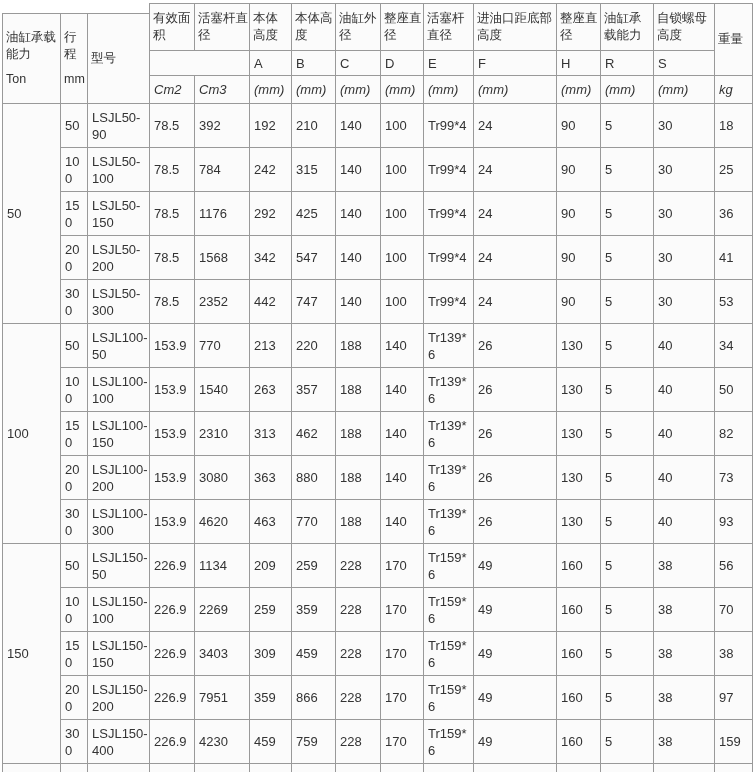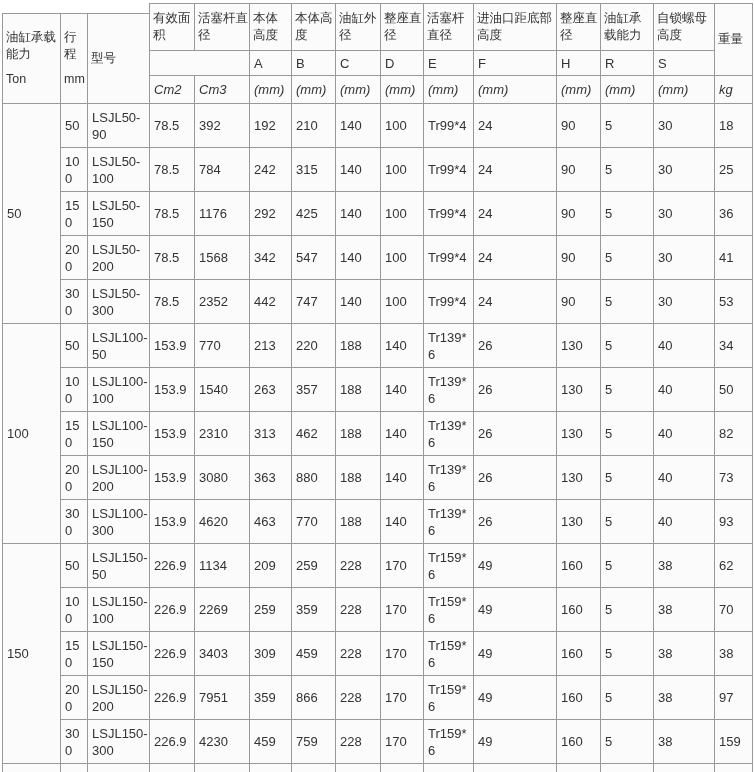--- a/index.html
+++ b/index.html
@@ -300,21 +300,21 @@
     <td>1134</td>
     <td>209</td>
     <td>259</td>
     <td>228</td>
     <td>170</td>
     <td>Tr159*6</td>
     <td>49</td>
     <td>160</td>
     <td>5</td>
     <td>38</td>
-    <td>62</td>
+    <td>56</td>
   </tr>
   <tr class="h-data">
     <td>100</td>
     <td>LSJL150-100</td>
     <td>226.9</td>
     <td>2269</td>
     <td>259</td>
     <td>359</td>
     <td>228</td>
     <td>170</td>
@@ -352,21 +352,21 @@
     <td>170</td>
     <td>Tr159*6</td>
     <td>49</td>
     <td>160</td>
     <td>5</td>
     <td>38</td>
     <td>97</td>
   </tr>
   <tr class="h-data">
     <td>300</td>
-    <td>LSJL150-300</td>
+    <td>LSJL150-400</td>
     <td>226.9</td>
     <td>4230</td>
     <td>459</td>
     <td>759</td>
     <td>228</td>
     <td>170</td>
     <td>Tr159*6</td>
     <td>49</td>
     <td>160</td>
     <td>5</td>

